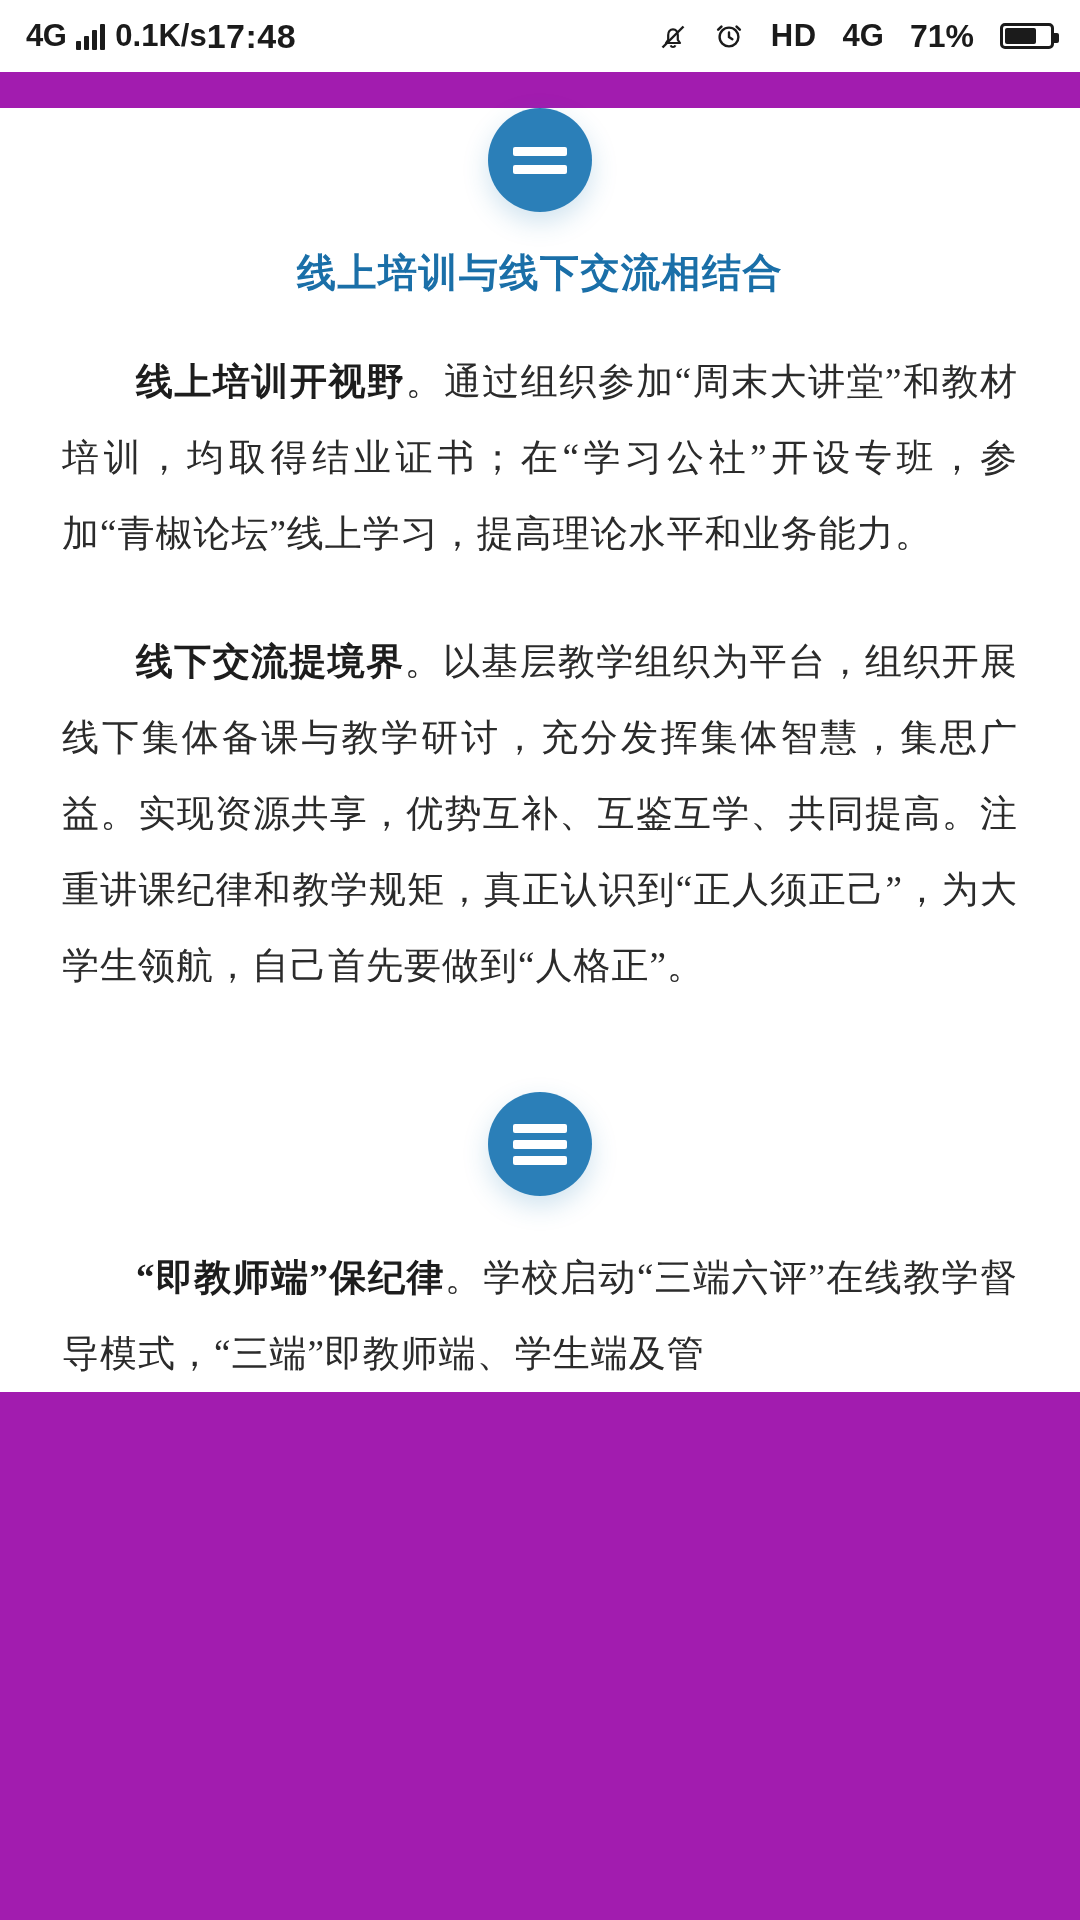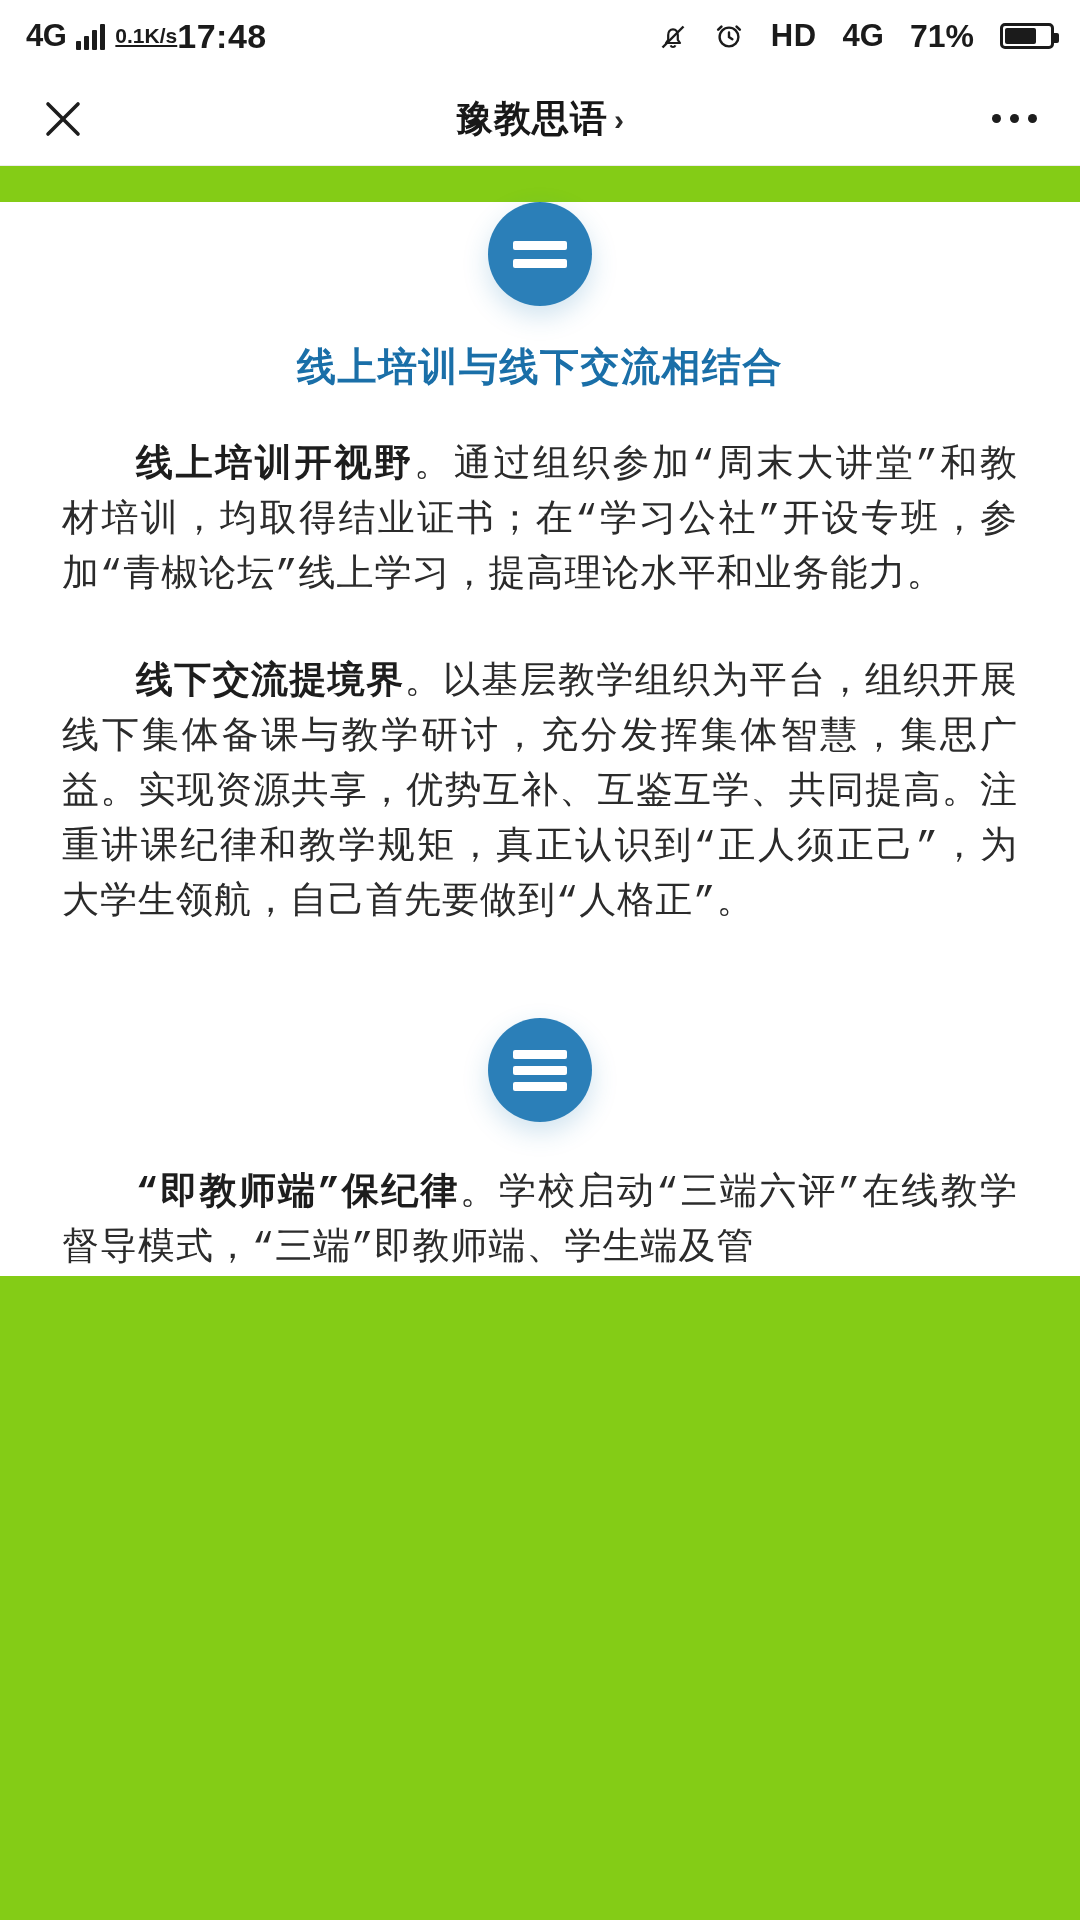--- a/index.html
+++ b/index.html
@@ -6,21 +6,21 @@
   html, body {
     width:1080px; height:1920px;
     background:#ffffff;
     font-family:"Liberation Sans", sans-serif;
     -webkit-font-smoothing:antialiased;
   }
   #page {
     position:relative;
     width:1080px; height:1920px;
     overflow:hidden;
-    background:#84cc16;
+    background:#a21caf;
   }
 
   
   .statusbar {
     height:72px;
     display:flex;
     align-items:center;
     padding:0 26px;
     background:#ffffff;
     color:#1b1b1b;
@@ -33,21 +33,21 @@
 
   .net-label { font-size:31px; font-weight:bold; letter-spacing:-0.5px; }
 
   .signal { display:flex; align-items:flex-end; gap:3px; height:28px; }
   .signal i { display:block; width:5px; background:#1b1b1b; border-radius:1px; }
   .signal i:nth-child(1){ height:9px; }
   .signal i:nth-child(2){ height:14px; }
   .signal i:nth-child(3){ height:20px; }
   .signal i:nth-child(4){ height:26px; }
 
-  .speed { font-size:21px; font-weight:bold;text-decoration:underline; }
+  .speed { font-size:31px; font-weight:bold; }
   .clock-time { font-size:34px; font-weight:bold; letter-spacing:0.5px; }
 
   .ico { display:inline-block; }
 
   
   .mute-icon { position:relative; width:30px; height:30px; }
   .mute-icon svg { display:block; }
 
   
   .alarm-icon svg { display:block; }
@@ -155,26 +155,26 @@
     color:#1a6fa8;
     font-size:39px;
     font-weight:bold;
     letter-spacing:1.5px;
     font-family:Liberation Sans, sans-serif;
   }
 
   .para {
     margin-top:44px;
     font-size:37px;
-    line-height:55px;
+    line-height:76px;
     color:#2b2b2b;
     text-align:justify;
     text-indent:74px;
     letter-spacing:1px;
-    font-family:Liberation Mono, monospace;
+    font-family:Liberation Serif, serif;
   }
   .para.tight { margin-top:52px; }
   .para strong { font-weight:bold; color:#1d1d1d; }
 
   .spacer-lg { height:52px; }
 </style>
 </head>
 <body>
 
 <div id="page">
@@ -220,39 +220,20 @@
       </span>
 
       <span class="battery-text">71%</span>
 
       <span class="battery">
         <span class="fill" id="battery-fill" style="width:71%"></span>
       </span>
     </div>
   </div>
 
-  <div class="navbar">
-    <div class="nav-close">
-      <svg width="46" height="46" viewBox="0 0 46 46">
-        <line x1="8" y1="8" x2="38" y2="38" stroke="#1d1d1d" stroke-width="3.6" stroke-linecap="round"></line>
-        <line x1="38" y1="8" x2="8" y2="38" stroke="#1d1d1d" stroke-width="3.6" stroke-linecap="round"></line>
-      </svg>
-    </div>
-
-    <div class="nav-title-wrap">
-      <span class="nav-title">豫教思语</span>
-      <span class="nav-chevron">›</span>
-    </div>
-
-    <div class="nav-more">
-      <span></span>
-        <span></span>
-        <span></span>
-    </div>
-  </div>
 
   <div class="article">
 
     <div>
       <div class="badge-wrap">
         <div class="badge two">
           <span class="bars">
               <i></i>
               <i></i>
             </span>

